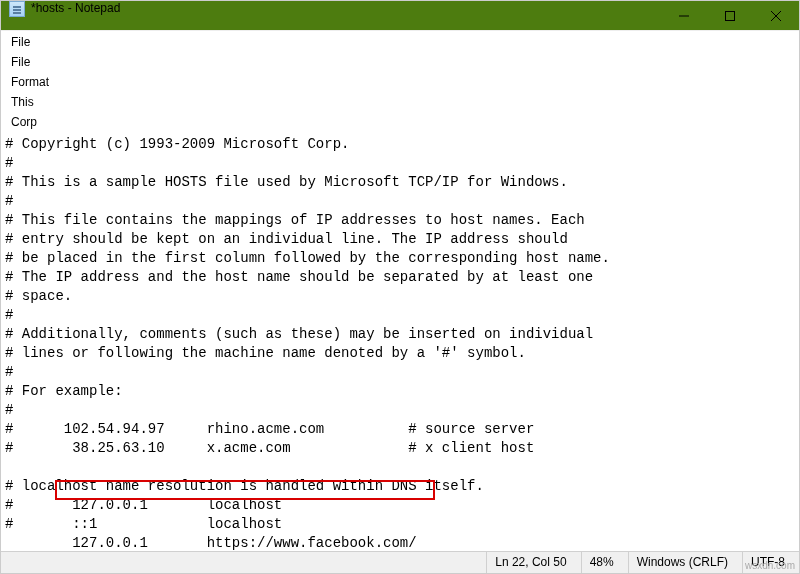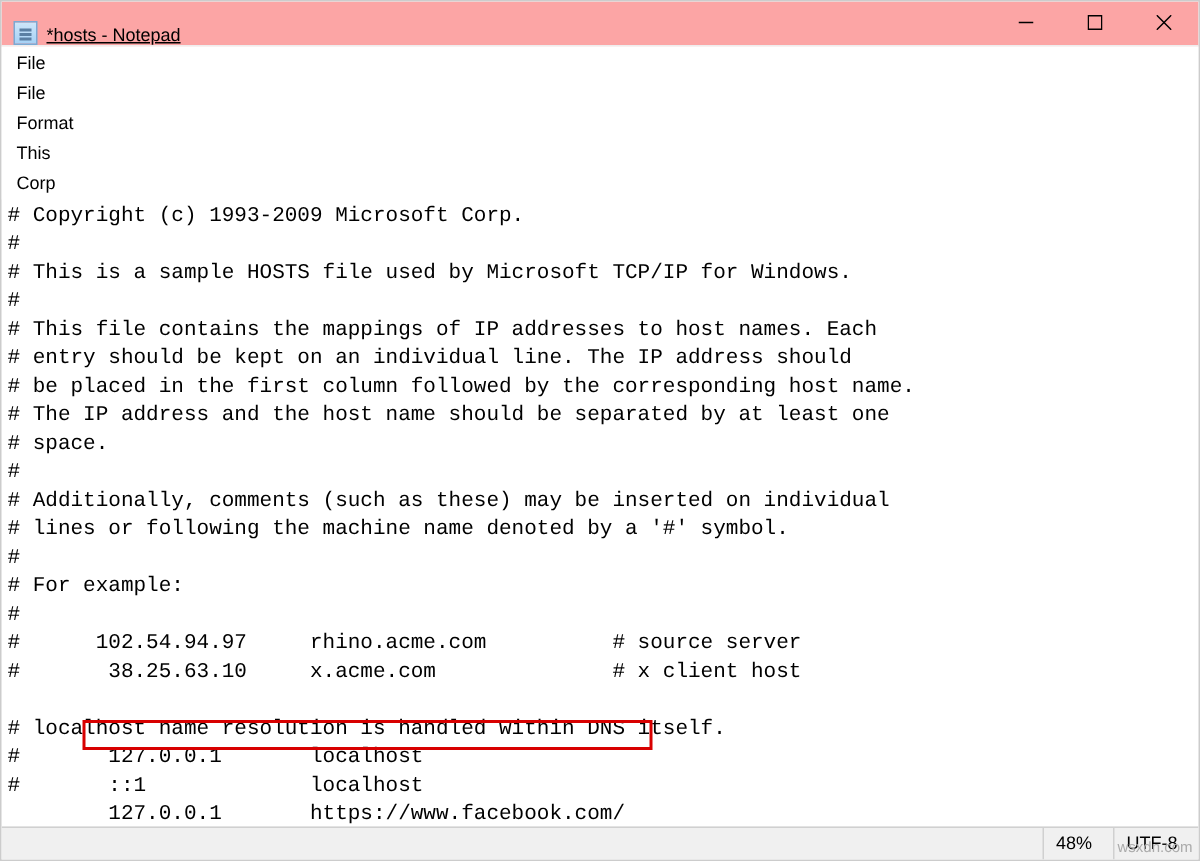--- a/index.html
+++ b/index.html
@@ -10,24 +10,23 @@
     background: #fff;
     width: 800px;
     height: 574px;
     overflow: hidden;
     position: relative;
     border: 1px solid #ccc;
   }
   .titlebar {
     height: 30px;
     display: flex;
-    align-items: flex-end;
-    background: #fca5a5;
+    align-items: flex-start;
+    background: #4d7c0f;
     border-bottom: 1px solid #eee;
-    text-decoration: underline;
   }
   .titlebar .icon {
     width: 16px; height: 16px;
     margin: 0 6px 0 8px;
     display: inline-block;
     background: linear-gradient(#cde6f9, #a6d1f5);
     border: 1px solid #7aa9d4;
     position: relative;
   }
   .titlebar .icon::after {
@@ -152,17 +151,19 @@
 
 # localhost name resolution is handled within DNS itself.
 #       127.0.0.1       localhost
 #       ::1             localhost
         127.0.0.1       https://www.facebook.com/</div>
 
 <div class="highlight-box" id="hl" style="left: 54px; top: 479px; width: 380px; height: 20px;"></div>
 
 <div class="statusbar">
   <div class="status-spacer"></div>
+  <div class="status-cell">Ln 22, Col 50</div>
   <div class="status-cell">48%</div>
+  <div class="status-cell">Windows (CRLF)</div>
   <div class="status-cell">UTF-8</div>
 </div>
 
 <div class="watermark">wsxdn.com</div>
 
 </body></html>

